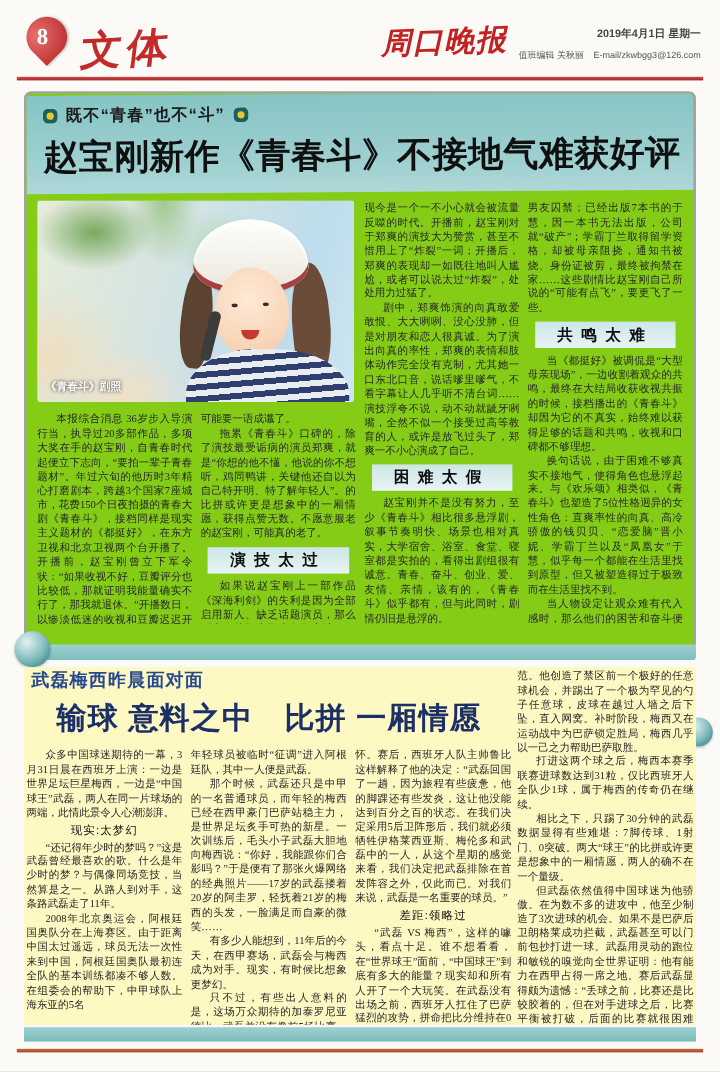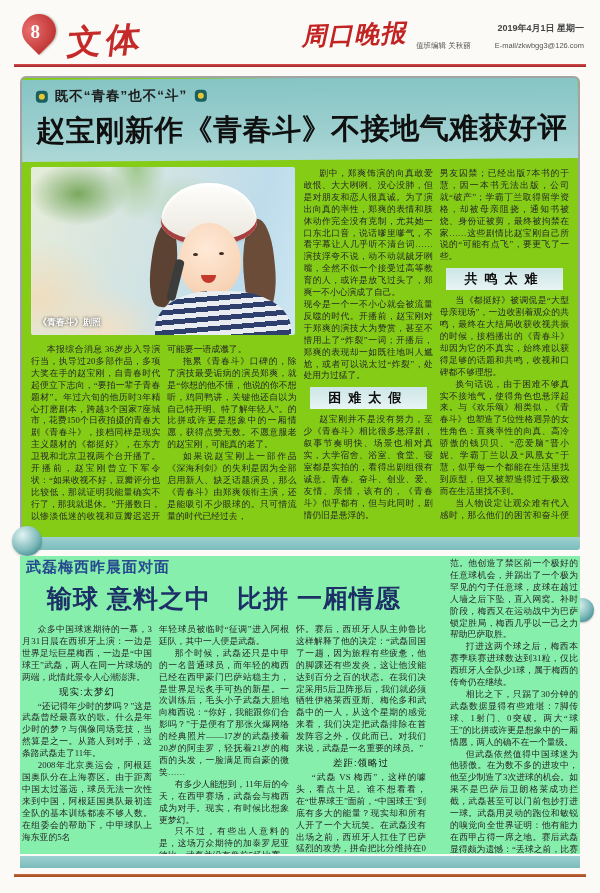--- a/index.html
+++ b/index.html
@@ -9,21 +9,21 @@
   .header{position:absolute;top:10px;left:16px;right:16px;height:52px;}
   .pin{position:absolute;top:4px;left:6px;width:34px;height:34px;background:radial-gradient(circle at 35% 30%,#ea7070,#c43a3a 70%,#a92e2e);
        border-radius:50% 50% 50% 0;transform:rotate(-45deg);box-shadow:1px 1px 2px rgba(0,0,0,.25);}
   .pin span{position:absolute;top:4px;left:9px;transform:rotate(45deg);color:#fff;font-size:19px;font-weight:bold;font-family:"Liberation Serif",serif;}
   .section-title{position:absolute;top:8px;left:52px;font-size:34px;font-weight:900;color:#c42a2a;
        font-family:"Liberation Serif",serif;transform:skewX(-10deg) rotate(-3deg);letter-spacing:4px;}
   .masthead{position:absolute;top:8px;right:0;display:grid;grid-template-columns:auto auto;column-gap:8px;align-items:end;text-align:right;}
   .mh-date{font-size:9px;color:#444;font-weight:bold;}
   .mh-logo{grid-row:1 / span 2;font-size:25px;font-weight:900;color:#c22222;transform:skewX(-14deg) rotate(-2deg);
        font-family:"Liberation Serif",serif;letter-spacing:1px;}
-  .mh-sub{font-size:7.5px;color:#555;display:flex;gap:24px;justify-content:flex-end;margin-top:3px;}
+  .mh-sub{font-size:7.5px;color:#555;display:flex;gap:8px;justify-content:flex-end;margin-top:3px;}
   .red-rule{position:absolute;top:64px;left:14px;right:14px;height:3px;background:linear-gradient(#d45050,#a42222);}
   
   .a1{position:absolute;top:76px;left:20px;right:20px;height:462px;background:#84cc16;
       border:2px solid #a3a3a3;border-radius:6px;overflow:hidden;}
   .a1-head{background:linear-gradient(180deg,#86c4c4,#9fd0d0 70%,#aed8d8);padding:8px 14px 10px;transform:rotate(-0.4deg);}
   .kicker-row{display:flex;align-items:center;gap:7px;}
   .kdot{width:12px;height:12px;border-radius:4px;background:#19605f;position:relative;flex:0 0 auto;}
   .kdot::after{content:"";position:absolute;left:3px;top:3px;width:6px;height:6px;border-radius:50%;background:#e8c832;}
   .kicker-text{font-size:13.5px;font-weight:bold;color:#1b1b1b;letter-spacing:1px;}
   .a1-headline{font-size:29px;font-weight:900;color:#101010;margin-top:6px;letter-spacing:0.5px;white-space:nowrap;}
@@ -63,21 +63,21 @@
   .teal-strip{position:absolute;top:537px;left:20px;right:20px;height:13px;
     background:linear-gradient(180deg,#9ed0d0,#7cbcbc);border-radius:3px;}
   .sphere{position:absolute;border-radius:50%;
     background:radial-gradient(circle at 35% 30%,#e2f3f3,#7db9ba 55%,#3f8a8c 85%);box-shadow:0 1px 2px rgba(0,0,0,.25);}
   .sphere-left{top:526px;left:12px;width:30px;height:30px;}
   .sphere-right{top:598px;right:6px;width:24px;height:24px;}
   .bottom-teal{position:absolute;top:856px;left:20px;right:20px;height:12px;
     background:linear-gradient(180deg,#9ed0d0,#7cbcbc);}
   .orange-rule{position:absolute;top:874px;left:14px;right:14px;height:3px;background:linear-gradient(#cb6a3c,#9e4a26);}
   
-  .a2{position:absolute;top:556px;left:20px;right:20px;height:298px;display:flex;gap:24px;background:#86efac;padding:0 2px;}
+  .a2{position:absolute;top:556px;left:20px;right:20px;height:298px;display:flex;gap:5px;background:#fef9c3;padding:0 2px;}
   .a2-left{width:404px;display:flex;flex-direction:column;flex:0 0 auto;}
   .a2-head{height:62px;padding:2px 4px 0;}
   .a2-kicker{font-size:15px;font-weight:900;color:#27498f;letter-spacing:1px;}
   .a2-headline{font-size:25px;font-weight:900;color:#1c2f66;text-align:center;margin-top:5px;letter-spacing:1px;white-space:nowrap;}
   .a2-cols{flex:1;display:flex;gap:7px;overflow:hidden;padding-top:4px;}
   .a2-right{flex:1;overflow:hidden;padding-top:2px;}
 </style>
 </head>
 <body>
 
@@ -120,25 +120,26 @@
         <div class="strap"></div>
         <div class="shirt"></div>
         <div class="caption">《青春斗》剧照</div>
       </div>
       <div class="col pad-photo">
           <p class="para">本报综合消息 36岁步入导演行当，执导过20多部作品，多项大奖在手的赵宝刚，自青春时代起便立下志向，“要拍一辈子青春题材”。年过六旬的他历时3年精心打磨剧本，跨越3个国家7座城市，花费150个日夜拍摄的青春大剧《青春斗》，接档同样是现实主义题材的《都挺好》，在东方卫视和北京卫视两个台开播了。开播前，赵宝刚曾立下军令状：“如果收视不好，豆瓣评分也比较低，那就证明我能量确实不行了，那我就退休。”开播数日，以惨淡低迷的收视和豆瓣迟迟开出5.0分的境况，赵宝刚</p>
         </div>
       <div class="col pad-photo">
           <p class="para noind">可能要一语成谶了。</p>
           <p class="para">拖累《青春斗》口碑的，除了演技最受诟病的演员郑爽，就是“你想的他不懂，他说的你不想听，鸡同鸭讲，关键他还自以为自己特开明、特了解年轻人”。的比拼或许更是想象中的一厢情愿，获得点赞无数。不愿意服老的赵宝刚，可能真的老了。</p>
+          <div class="subhead">演技太过</div>
           <p class="para">如果说赵宝刚上一部作品《深海利剑》的失利是因为全部启用新人、缺乏话题演员，那么《青春斗》由郑爽领衔主演，还是能吸引不少眼球的。只可惜流量的时代已经过去，</p>
         </div>
       <div class="col">
+          <p class="para noind">现今是一个一不小心就会被流量反噬的时代。开播前，赵宝刚对于郑爽的演技大为赞赏，甚至不惜用上了“炸裂”一词；开播后，郑爽的表现却一如既往地叫人尴尬，或者可以说太过“炸裂”，处处用力过猛了。</p>
           <p class="para">剧中，郑爽饰演的向真敢爱敢恨、大大咧咧、没心没肺，但是对朋友和恋人很真诚。为了演出向真的率性，郑爽的表情和肢体动作完全没有克制，尤其她一口东北口音，说话嗲里嗲气，不看字幕让人几乎听不清台词……演技浮夸不说，动不动就龇牙咧嘴，全然不似一个接受过高等教育的人，或许是放飞过头了，郑爽一不小心演成了自己。</p>
-          <p class="para noind">现今是一个一不小心就会被流量反噬的时代。开播前，赵宝刚对于郑爽的演技大为赞赏，甚至不惜用上了“炸裂”一词；开播后，郑爽的表现却一如既往地叫人尴尬，或者可以说太过“炸裂”，处处用力过猛了。</p>
           <div class="subhead">困难太假</div>
           <p class="para">赵宝刚并不是没有努力，至少《青春斗》相比很多悬浮剧，叙事节奏明快、场景也相对真实，大学宿舍、浴室、食堂、寝室都是实拍的，看得出剧组很有诚意。青春、奋斗、创业、爱、友情、亲情，该有的，《青春斗》似乎都有，但与此同时，剧情仍旧是悬浮的。</p>
         </div>
       <div class="col">
           <p class="para noind">男友囚禁；已经出版7本书的于慧，因一本书无法出版，公司就“破产”；学霸丁兰取得留学资格，却被母亲阻挠，通知书被烧、身份证被剪，最终被拘禁在家……这些剧情比赵宝刚自己所说的“可能有点飞”，要更飞了一些。</p>
           <div class="subhead">共鸣太难</div>
           <p class="para">当《都挺好》被调侃是“大型母亲现场”，一边收割着观众的共鸣，最终在大结局收获收视共振的时候，接档播出的《青春斗》却因为它的不真实，始终难以获得足够的话题和共鸣，收视和口碑都不够理想。</p>
           <p class="para">换句话说，由于困难不够真实不接地气，使得角色也悬浮起来。与《欢乐颂》相类似，《青春斗》也塑造了5位性格迥异的女性角色：直爽率性的向真、高冷骄傲的钱贝贝、“恋爱脑”晋小妮、学霸丁兰以及“凤凰女”于慧，似乎每一个都能在生活里找到原型，但又被塑造得过于极致而在生活里找不到。</p>
           <p class="para">当人物设定让观众难有代入感时，那么他们的困苦和奋斗便都是虚假又轻飘的，并不能打动意欲发现共鸣的观众。也难怪不少90后观众直呼，“演真的人不了解”，归根结底，横亘在赵宝刚导演与观众之间的，有时代差异，更有年龄代沟，这些难以跨越的障碍，使得《青春斗》既不“青春”也不“斗”。　（孙佳音）</p>
         </div>

